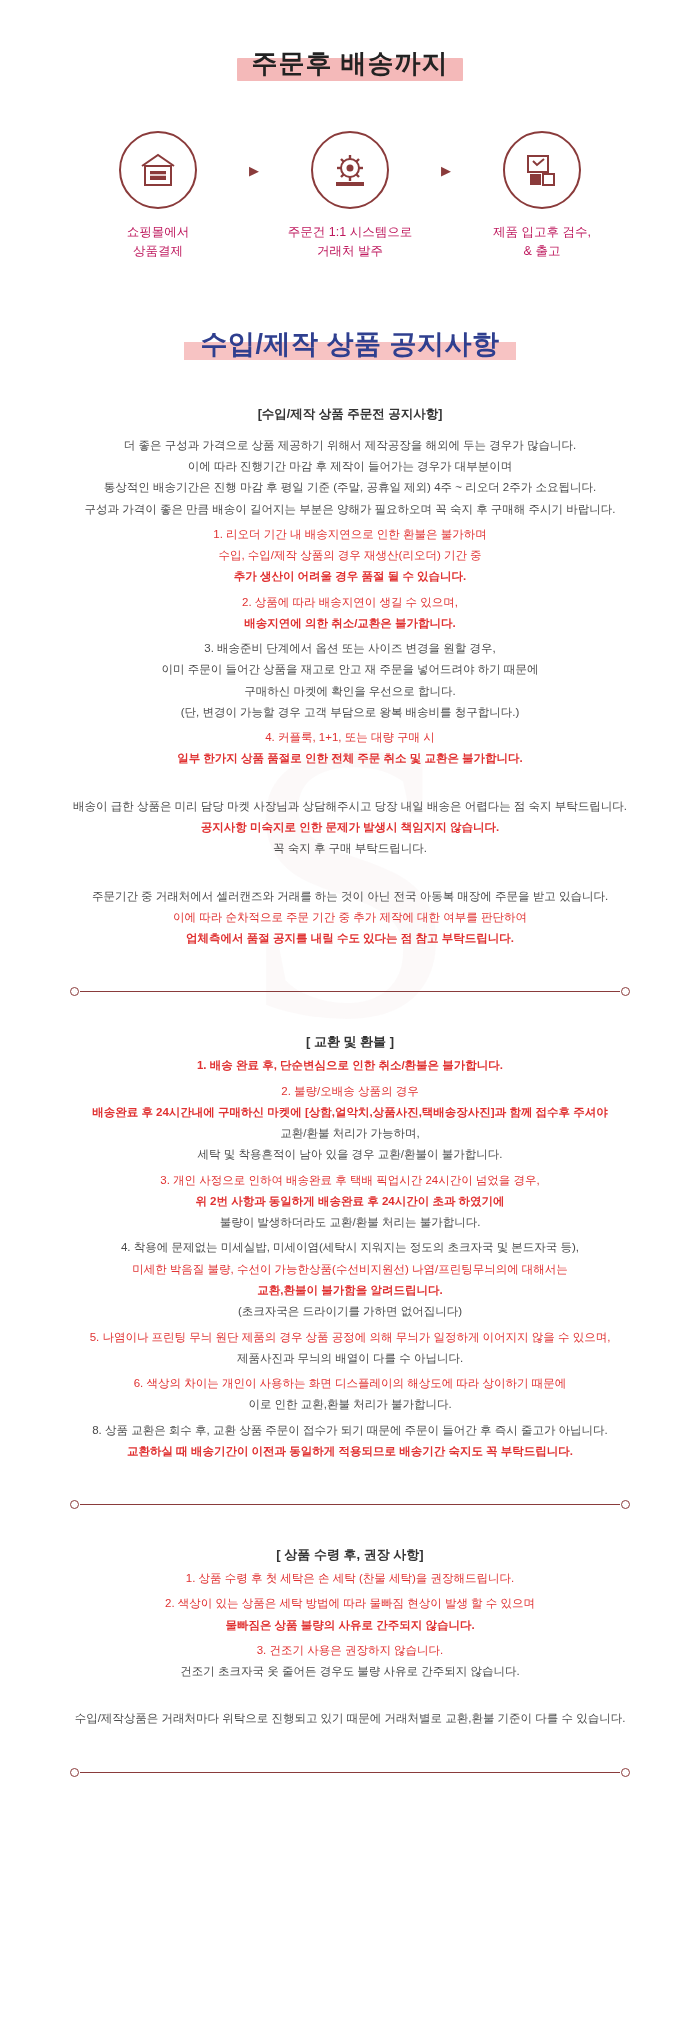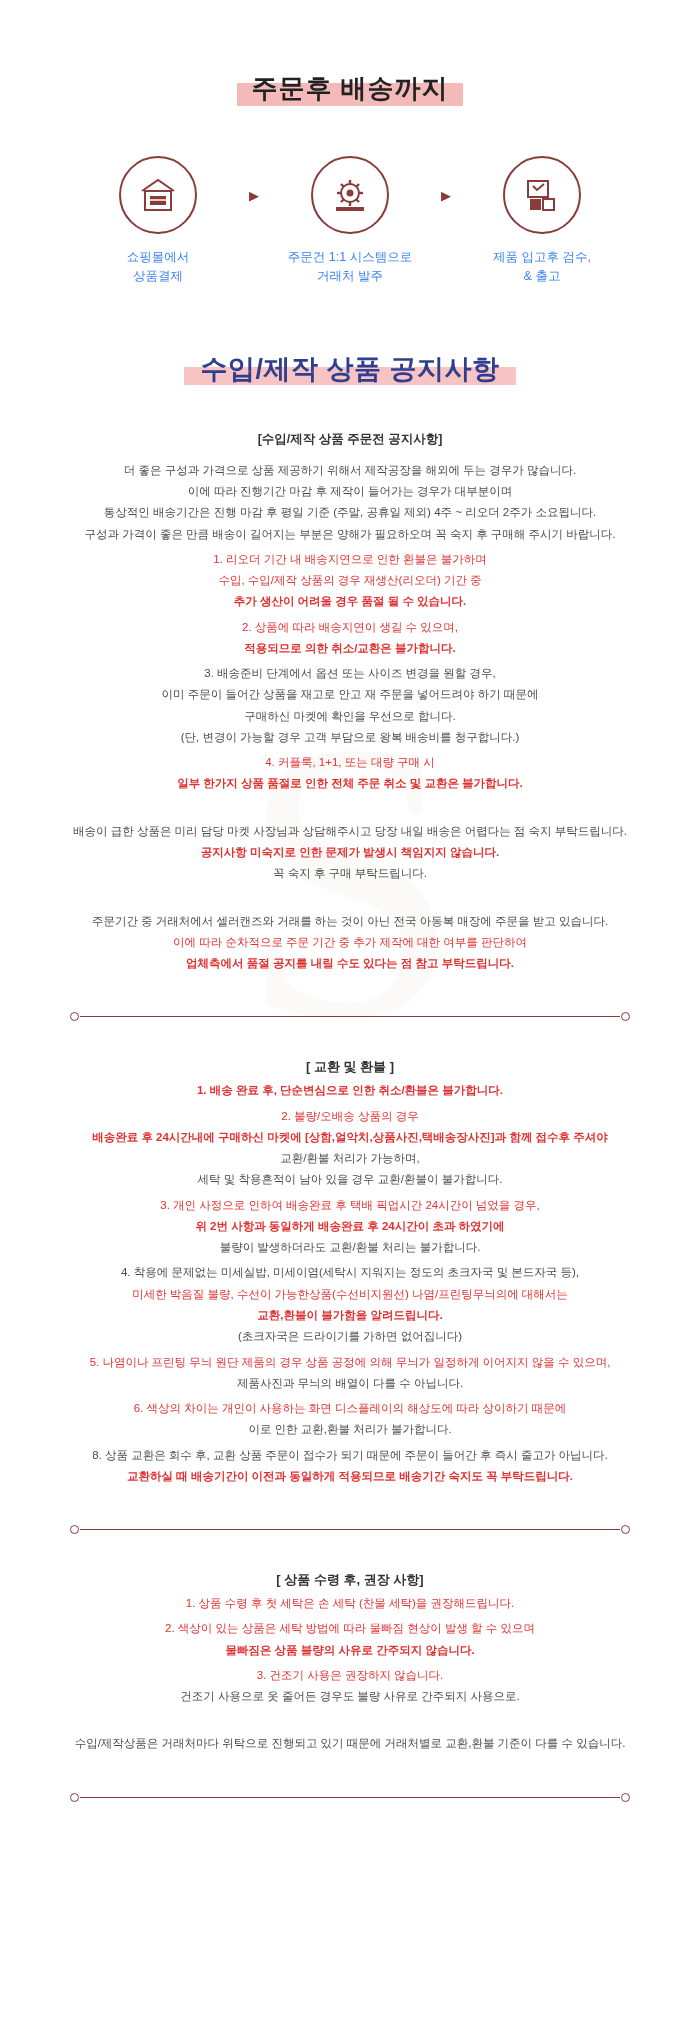--- a/index.html
+++ b/index.html
@@ -35,21 +35,20 @@
   }
   .content {
     position: relative;
     z-index: 2;
   }
 
   
   .top-banner {
     padding-top: 44px;
     text-align: center;
-    margin-top: 25px;
   }
   .banner-title-wrap {
     display: inline-block;
     position: relative;
     padding: 2px 14px 4px 14px;
   }
   .banner-title-wrap::before {
     content: "";
     position: absolute;
     left: 0;
@@ -89,21 +88,21 @@
     border-radius: 50%;
     display: flex;
     align-items: center;
     justify-content: center;
     box-sizing: border-box;
   }
   .step-label {
     margin-top: 14px;
     font-size: 12.5px;
     line-height: 1.55;
-    color: #3b82f6;
+    color: #be185d;
     white-space: pre-line;
   }
   .step-arrow {
     width: 42px;
     display: flex;
     justify-content: center;
     align-items: center;
     height: 78px;
     color: #8a3b3b;
     font-size: 13px;
@@ -295,21 +294,21 @@
           <p class="line">구성과 가격이 좋은 만큼 배송이 길어지는 부분은 양해가 필요하오며 꼭 숙지 후 구매해 주시기 바랍니다.</p>
         </div>
       <div id="order-items">
           <div>
             <p class="line gap"><span class="red">1. 리오더 기간 내 배송지연으로 인한 환불은 불가하며</span></p>
             <p class="line"><span class="red">수입, 수입/제작 상품의 경우 재생산(리오더) 기간 중</span></p>
             <p class="line"><span class="red-b">추가 생산이 어려울 경우 품절 될 수 있습니다.</span></p>
           </div>
           <div>
             <p class="line gap"><span class="red">2. 상품에 따라 배송지연이 생길 수 있으며,</span></p>
-            <p class="line"><span class="red-b">적용되므로 의한 취소/교환은 불가합니다.</span></p>
+            <p class="line"><span class="red-b">배송지연에 의한 취소/교환은 불가합니다.</span></p>
           </div>
           <div>
             <p class="line gap">3. 배송준비 단계에서 옵션 또는 사이즈 변경을 원할 경우,</p>
             <p class="line">이미 주문이 들어간 상품을 재고로 안고 재 주문을 넣어드려야 하기 때문에</p>
             <p class="line">구매하신 마켓에 확인을 우선으로 합니다.</p>
             <p class="line">(단, 변경이 가능할 경우 고객 부담으로 왕복 배송비를 청구합니다.)</p>
           </div>
           <div>
             <p class="line gap"><span class="red">4. 커플룩, 1+1, 또는 대량 구매 시</span></p>
             <p class="line"><span class="red-b">일부 한가지 상품 품절로 인한 전체 주문 취소 및 교환은 불가합니다.</span></p>
@@ -382,21 +381,21 @@
       <div id="receive-items">
           <div>
             <p class="line gap"><span class="red">1. 상품 수령 후 첫 세탁은 손 세탁 (찬물 세탁)을 권장해드립니다.</span></p>
           </div>
           <div>
             <p class="line gap"><span class="red">2. 색상이 있는 상품은 세탁 방법에 따라 물빠짐 현상이 발생 할 수 있으며</span></p>
             <p class="line"><span class="red-b">물빠짐은 상품 불량의 사유로 간주되지 않습니다.</span></p>
           </div>
           <div>
             <p class="line gap"><span class="red">3. 건조기 사용은 권장하지 않습니다.</span></p>
-            <p class="line">건조기 사용으로 옷 줄어든 경우도 불량 사유로 간주되지 사용으로.</p>
+            <p class="line">건조기 초크자국 옷 줄어든 경우도 불량 사유로 간주되지 않습니다.</p>
           </div>
         </div>
       <p class="line gap-lg">수입/제작상품은 거래처마다 위탁으로 진행되고 있기 때문에 거래처별로 교환,환불 기준이 다를 수 있습니다.</p>
     </div>
 
     <div class="divider">
       <div class="rule"></div>
         <div class="dot left"></div>
         <div class="dot right"></div>
     </div>

